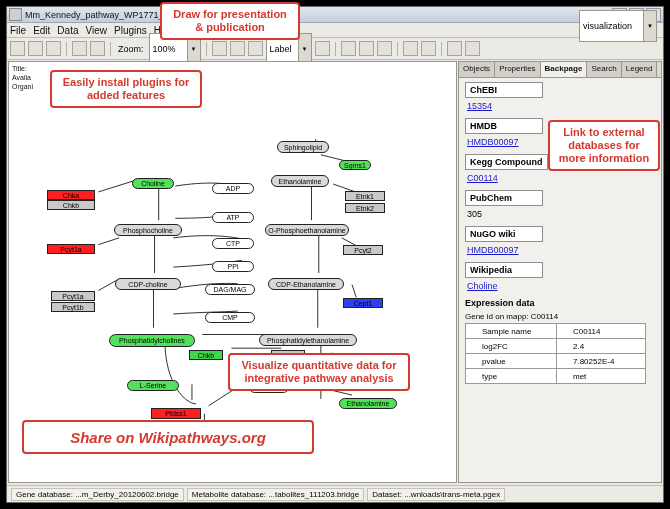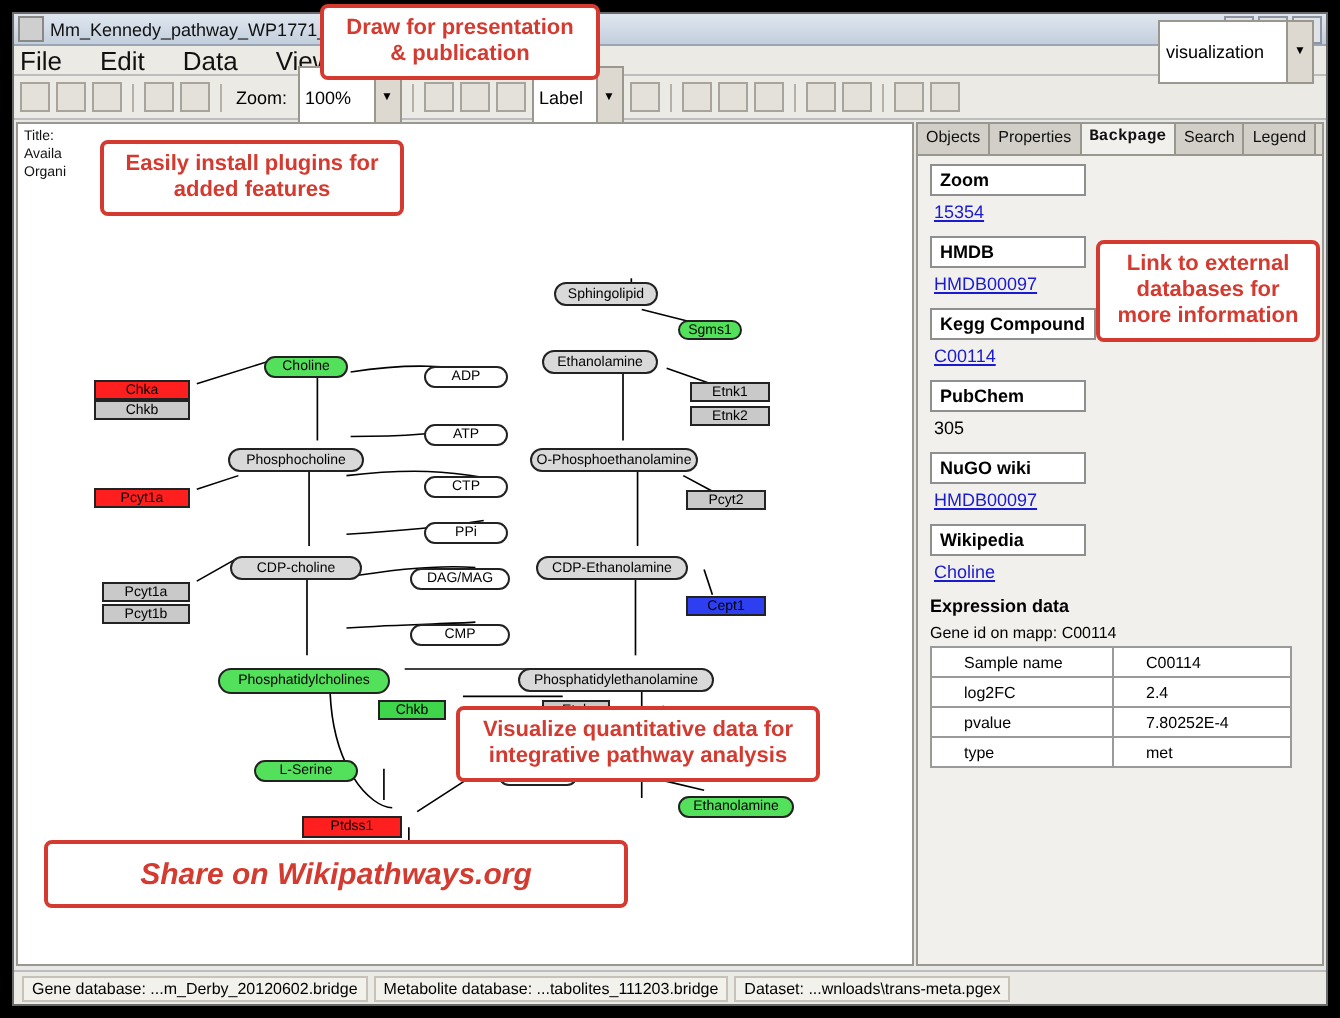--- a/index.html
+++ b/index.html
@@ -20,21 +20,21 @@
   }
   .tb-ico{width:11px;height:11px;background:#cfcfcf;border:1px solid #888;margin-right:3px;}
   .tb-title{font-size:9px;color:#111;flex:1;white-space:nowrap;overflow:hidden;}
   .tb-btns{display:flex;gap:2px;}
   .tb-btn{width:13px;height:12px;background:#dfe3e8;border:1px solid #8d94a0;font-size:7px;line-height:11px;text-align:center;color:#222;}
   
   .menubar{
     height:15px;background:#eceae4;border-bottom:1px solid #bdbdbd;
     display:flex;align-items:center;padding-left:3px;box-sizing:border-box;
   }
-  .menubar span{font-size:13px;margin-right:19px;color:#111;}
+  .menubar span{font-size:10px;margin-right:7px;color:#111;}
   
   .toolbar{
     height:22px;background:#eceae4;border-bottom:1px solid #bdbdbd;
     display:flex;align-items:center;padding:0 3px;box-sizing:border-box;gap:3px;
   }
   .tool{width:15px;height:15px;background:#e4e1da;border:1px solid #a8a49c;box-sizing:border-box;}
   .sep{width:1px;height:14px;background:#b5b1a8;margin:0 2px;}
   .zoomlbl{font-size:9px;margin:0 2px;}
   .combo{
     height:32px;background:#fff;border:1px solid #9a978f;display:flex;align-items:center;
@@ -47,21 +47,21 @@
   .rightcombo{position:absolute;right:6px;top:3px;width:78px;}
   
   .body{position:absolute;left:0;top:53px;right:0;bottom:18px;display:flex;}
   .canvaswrap{position:relative;flex:1;background:#fff;border:1px solid #9a978f;margin:1px;overflow:hidden;}
   .sidepanel{width:202px;margin:1px 1px 1px 0;display:flex;flex-direction:column;background:#eceae4;border:1px solid #9a978f;}
   .tabs{display:flex;height:15px;background:#dedbd4;border-bottom:1px solid #9a978f;}
   .tab{
     font-size:8px;padding:0 4px;line-height:14px;border-right:1px solid #9a978f;
     background:#d2cfc8;color:#111;
   }
-  .tab.active{background:#f2f0ec;font-weight:bold;font-family:Liberation Mono, monospace;}
+  .tab.active{background:#f2f0ec;font-weight:bold;}
   .sidecontent{flex:1;background:#f2f0ec;overflow:hidden;position:relative;padding:4px 6px;box-sizing:border-box;}
   .fieldbox{
     background:#fff;border:1px solid #8f8f8f;font-weight:bold;font-size:9px;
     padding:2px 4px;margin-bottom:3px;display:inline-block;min-width:78px;box-sizing:border-box;
   }
   .linktext{color:#1a1ad0;text-decoration:underline;font-size:9px;margin:0 0 7px 2px;display:block;}
   .plaintext{font-size:9px;margin:0 0 7px 2px;display:block;}
   .exprhdr{font-weight:bold;font-size:9px;margin:4px 0 4px 0;}
   .geneid{font-size:8px;margin-bottom:2px;}
   table.expr{border-collapse:collapse;font-size:8px;}
@@ -259,21 +259,21 @@
     <div class="sidepanel">
       <div class="tabs">
         <div class="tab">Objects</div>
         <div class="tab">Properties</div>
         <div class="tab active">Backpage</div>
         <div class="tab">Search</div>
         <div class="tab">Legend</div>
       </div>
       <div class="sidecontent">
 
-        <div class="fieldbox">Zoom</div>
+        <div class="fieldbox">ChEBI</div>
         <a class="linktext" href="#">15354</a>
 
         <div class="fieldbox">HMDB</div>
         <a class="linktext" href="#">HMDB00097</a>
 
         <div class="fieldbox">Kegg Compound</div>
         <a class="linktext" href="#">C00114</a>
 
         <div class="fieldbox">PubChem</div>
         <span class="plaintext">305</span>

